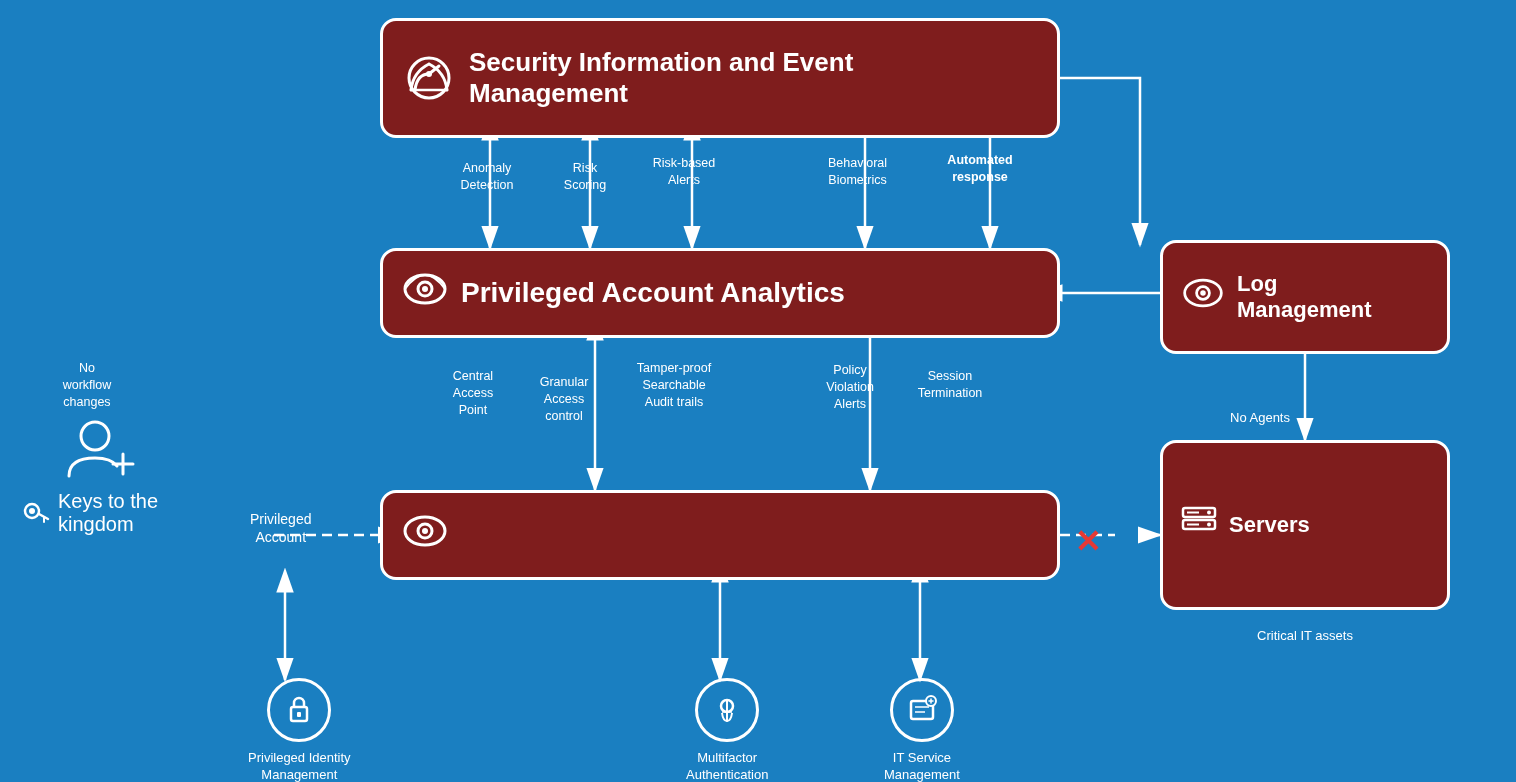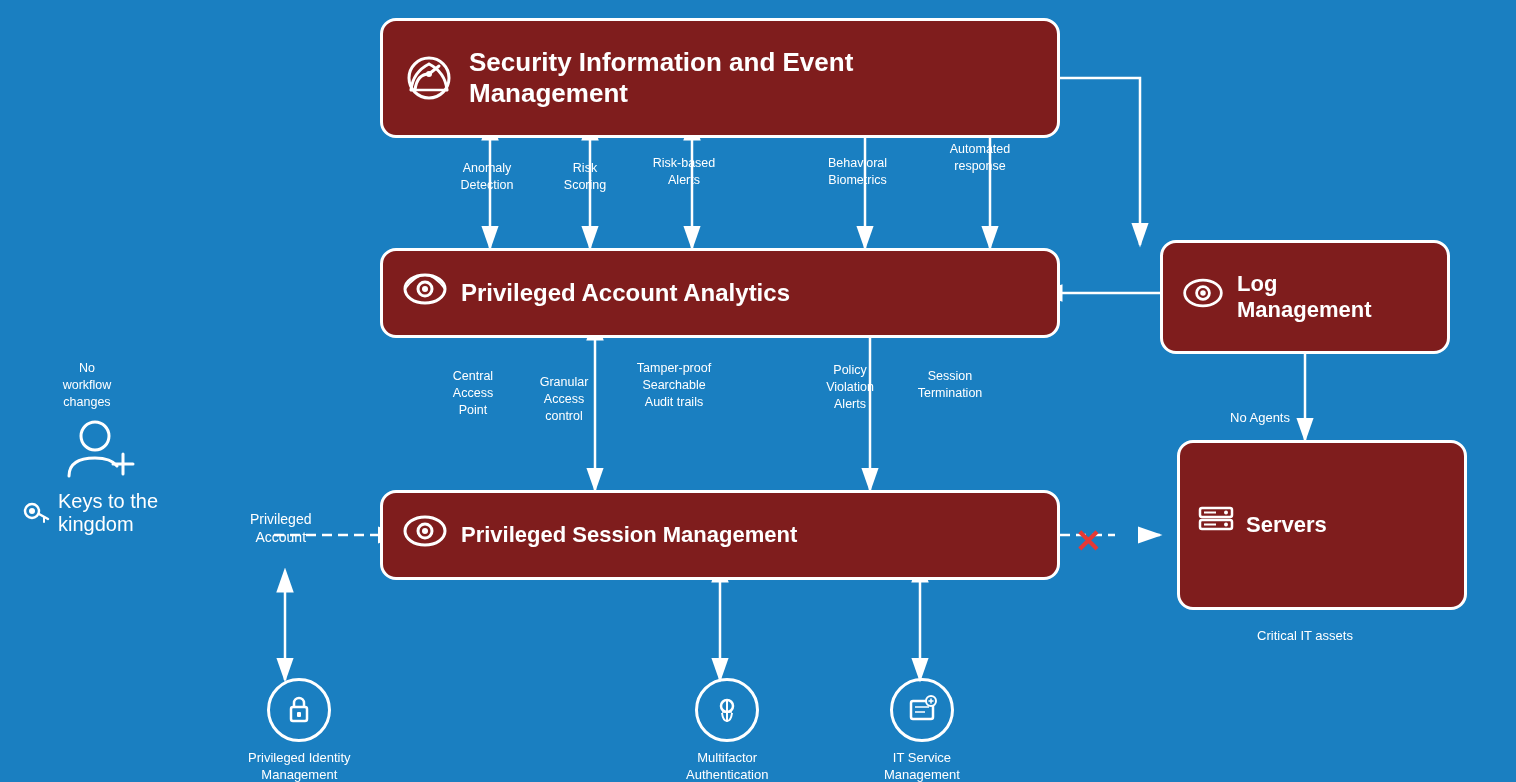--- a/index.html
+++ b/index.html
@@ -51,21 +51,21 @@
     }
     #siem-box .box-title { font-size: 26px; }
 
     
     #paa-box {
       top: 248px;
       left: 380px;
       width: 680px;
       height: 90px;
     }
-    #paa-box .box-title { font-size: 24px; }
+    #paa-box .box-title { font-size: 28px; }
 
     
     #psm-box {
       top: 490px;
       left: 380px;
       width: 680px;
       height: 90px;
     }
     #psm-box .box-title { font-size: 22px; }
 
@@ -81,21 +81,20 @@
     
     #servers-box {
       top: 440px;
       left: 1160px;
       width: 290px;
       height: 170px;
       flex-direction: column;
       align-items: flex-end;
       justify-content: center;
       gap: 8px;
-      margin-left: 17px;
     }
 
     
     .arrows-svg {
       position: absolute;
       top: 0;
       left: 0;
       width: 1516px;
       height: 782px;
       pointer-events: none;
@@ -271,21 +270,20 @@
   </div>
 
   <div class="box" id="psm-box">
     <div class="box-icon">
       <svg width="48" height="48" viewBox="0 0 48 48" fill="none" xmlns="http://www.w3.org/2000/svg">
         <ellipse cx="24" cy="24" rx="20" ry="14" stroke="white" stroke-width="3" fill="none"></ellipse>
         <circle cx="24" cy="24" r="7" stroke="white" stroke-width="3" fill="none"></circle>
         <circle cx="24" cy="24" r="3" fill="white"></circle>
       </svg>
     </div>
-    <div class="box-title">Privileged Session Management</div>
   </div>
 
   <div class="box" id="log-box">
     <div class="box-icon">
       <svg width="44" height="44" viewBox="0 0 48 48" fill="none" xmlns="http://www.w3.org/2000/svg">
         <ellipse cx="24" cy="24" rx="20" ry="14" stroke="white" stroke-width="3" fill="none"></ellipse>
         <circle cx="24" cy="24" r="7" stroke="white" stroke-width="3" fill="none"></circle>
         <circle cx="24" cy="24" r="3" fill="white"></circle>
       </svg>
     </div>
@@ -313,21 +311,21 @@
   </div>
   <div class="flow-label" style="left:555px; top:160px; width:60px;">
     <span>Risk<br>Scoring</span>
   </div>
   <div class="flow-label" style="left:648px; top:155px; width:72px;">
     <span>Risk-based<br>Alerts</span>
   </div>
   <div class="flow-label" style="left:815px; top:155px; width:85px;">
     <span>Behavioral<br>Biometrics</span>
   </div>
-  <div class="flow-label" style="left:940px; top:141px; width:80px;">
+  <div class="flow-label" style="left:940px; top:152px; width:80px;font-weight:bold;">
     <span>Automated<br>response</span>
   </div>
 
   <div class="flow-label" style="left:437px; top:368px; width:72px;">
     <span>Central<br>Access<br>Point</span>
   </div>
   <div class="flow-label" style="left:528px; top:374px; width:72px;">
     <span>Granular<br>Access<br>control</span>
   </div>
   <div class="flow-label" style="left:630px; top:360px; width:88px;">

